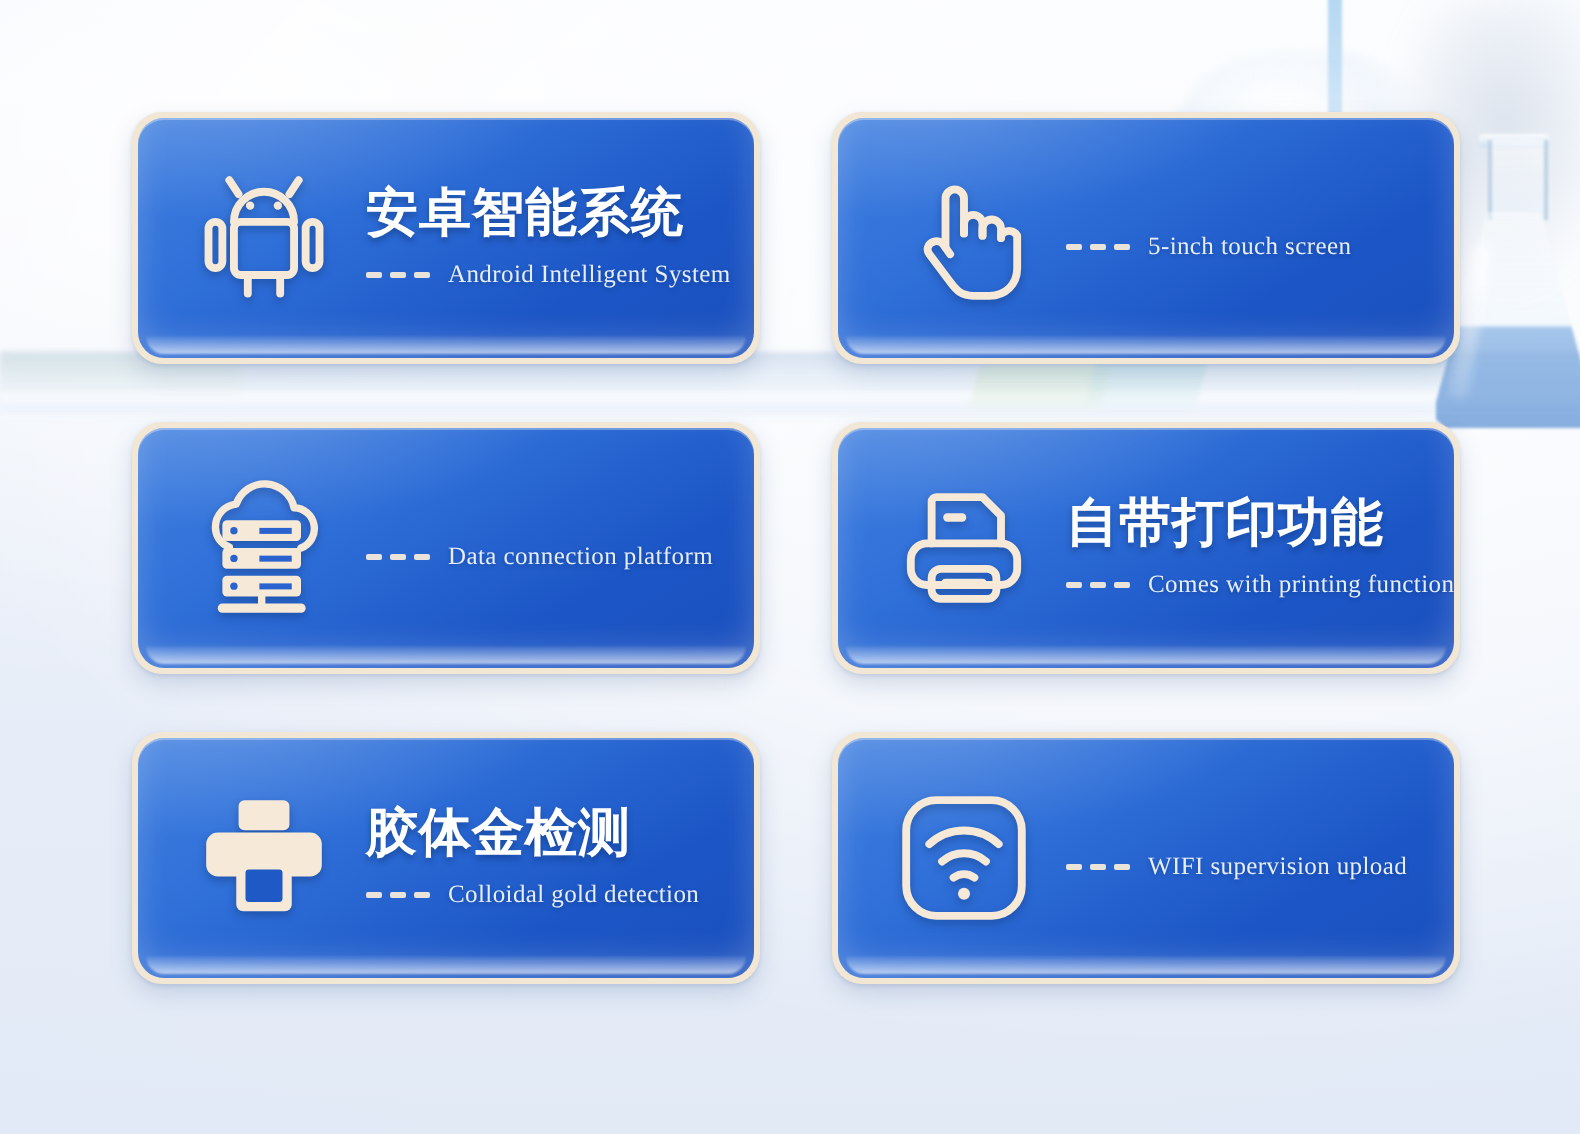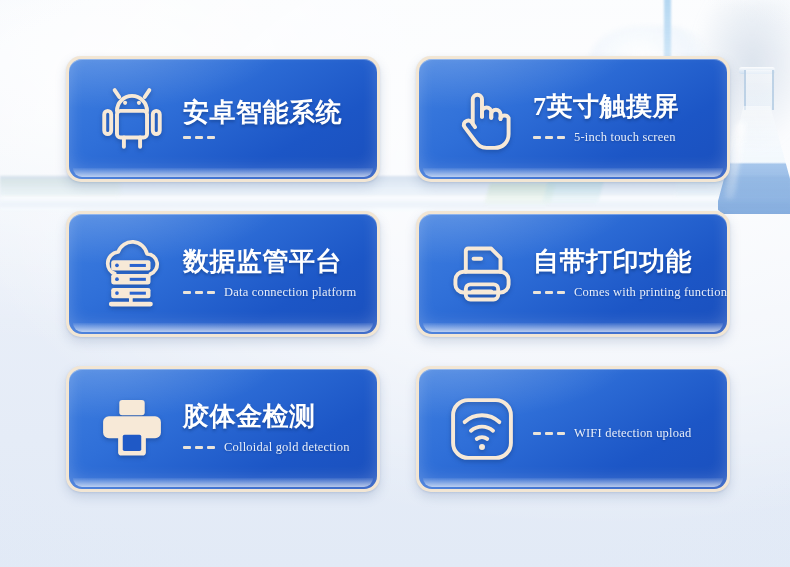--- a/index.html
+++ b/index.html
@@ -235,37 +235,37 @@
           </svg>
         </div>
         <div class="card-text">
           <div class="card-title">安卓智能系统</div>
           <div class="card-sub">
             <span class="dashes">
               <i></i>
                 <i></i>
                 <i></i>
             </span>
+            <span class="sub-text">Android Intelligent System</span>
           </div>
         </div>
       </div>
     </div>
 
     <div class="card">
       <div class="card-inner">
         <div class="card-icon">
           <svg viewBox="0 0 64 64" fill="none" stroke="#f7e9d7" stroke-width="3.4" stroke-linecap="round" stroke-linejoin="round">
             <path d="M24 36V15a4 4 0 0 1 8 0v15"></path>
             <path d="M32 30v-4a4 4 0 0 1 8 0v5"></path>
             <path d="M40 31v-3a4 4 0 0 1 8 0v4"></path>
             <path d="M48 32v-1a4 4 0 0 1 7 0v14c0 7-5 12-12 12h-7c-5 0-7-2-10-6l-9-12c-1.5-2-.6-4.6 1.8-5.4 1.7-.6 3.4 0 4.4 1.4L26 39"></path>
           </svg>
         </div>
         <div class="card-text">
-          <div class="card-title">7英寸触摸屏</div>
           <div class="card-sub">
             <span class="dashes">
               <i></i>
                 <i></i>
                 <i></i>
             </span>
             <span class="sub-text">5-inch touch screen</span>
           </div>
         </div>
       </div>
@@ -283,21 +283,20 @@
             <circle cx="19" cy="36.5" r="1.6" fill="#2a63cf" stroke="none"></circle>
             <circle cx="19" cy="48.5" r="1.6" fill="#2a63cf" stroke="none"></circle>
             <rect x="30" y="23.3" width="14" height="2.6" fill="#2a63cf" stroke="none"></rect>
             <rect x="30" y="35.3" width="14" height="2.6" fill="#2a63cf" stroke="none"></rect>
             <rect x="30" y="47.3" width="14" height="2.6" fill="#2a63cf" stroke="none"></rect>
             <path d="M31 53v4"></path>
             <rect x="12" y="56" width="38" height="4" rx="2" fill="#f7e9d7" stroke="none"></rect>
           </svg>
         </div>
         <div class="card-text">
-          <div class="card-title">数据监管平台</div>
           <div class="card-sub">
             <span class="dashes">
               <i></i>
                 <i></i>
                 <i></i>
             </span>
             <span class="sub-text">Data connection platform</span>
           </div>
         </div>
       </div>
@@ -363,20 +362,20 @@
             <circle cx="32" cy="47.5" r="2.6" fill="#f7e9d7" stroke="none"></circle>
           </svg>
         </div>
         <div class="card-text">
           <div class="card-sub">
             <span class="dashes">
               <i></i>
                 <i></i>
                 <i></i>
             </span>
-            <span class="sub-text">WIFI detection upload</span>
+            <span class="sub-text">WIFI supervision upload</span>
           </div>
         </div>
       </div>
     </div>
 
   </div>
 </div>
 
 </body></html>

